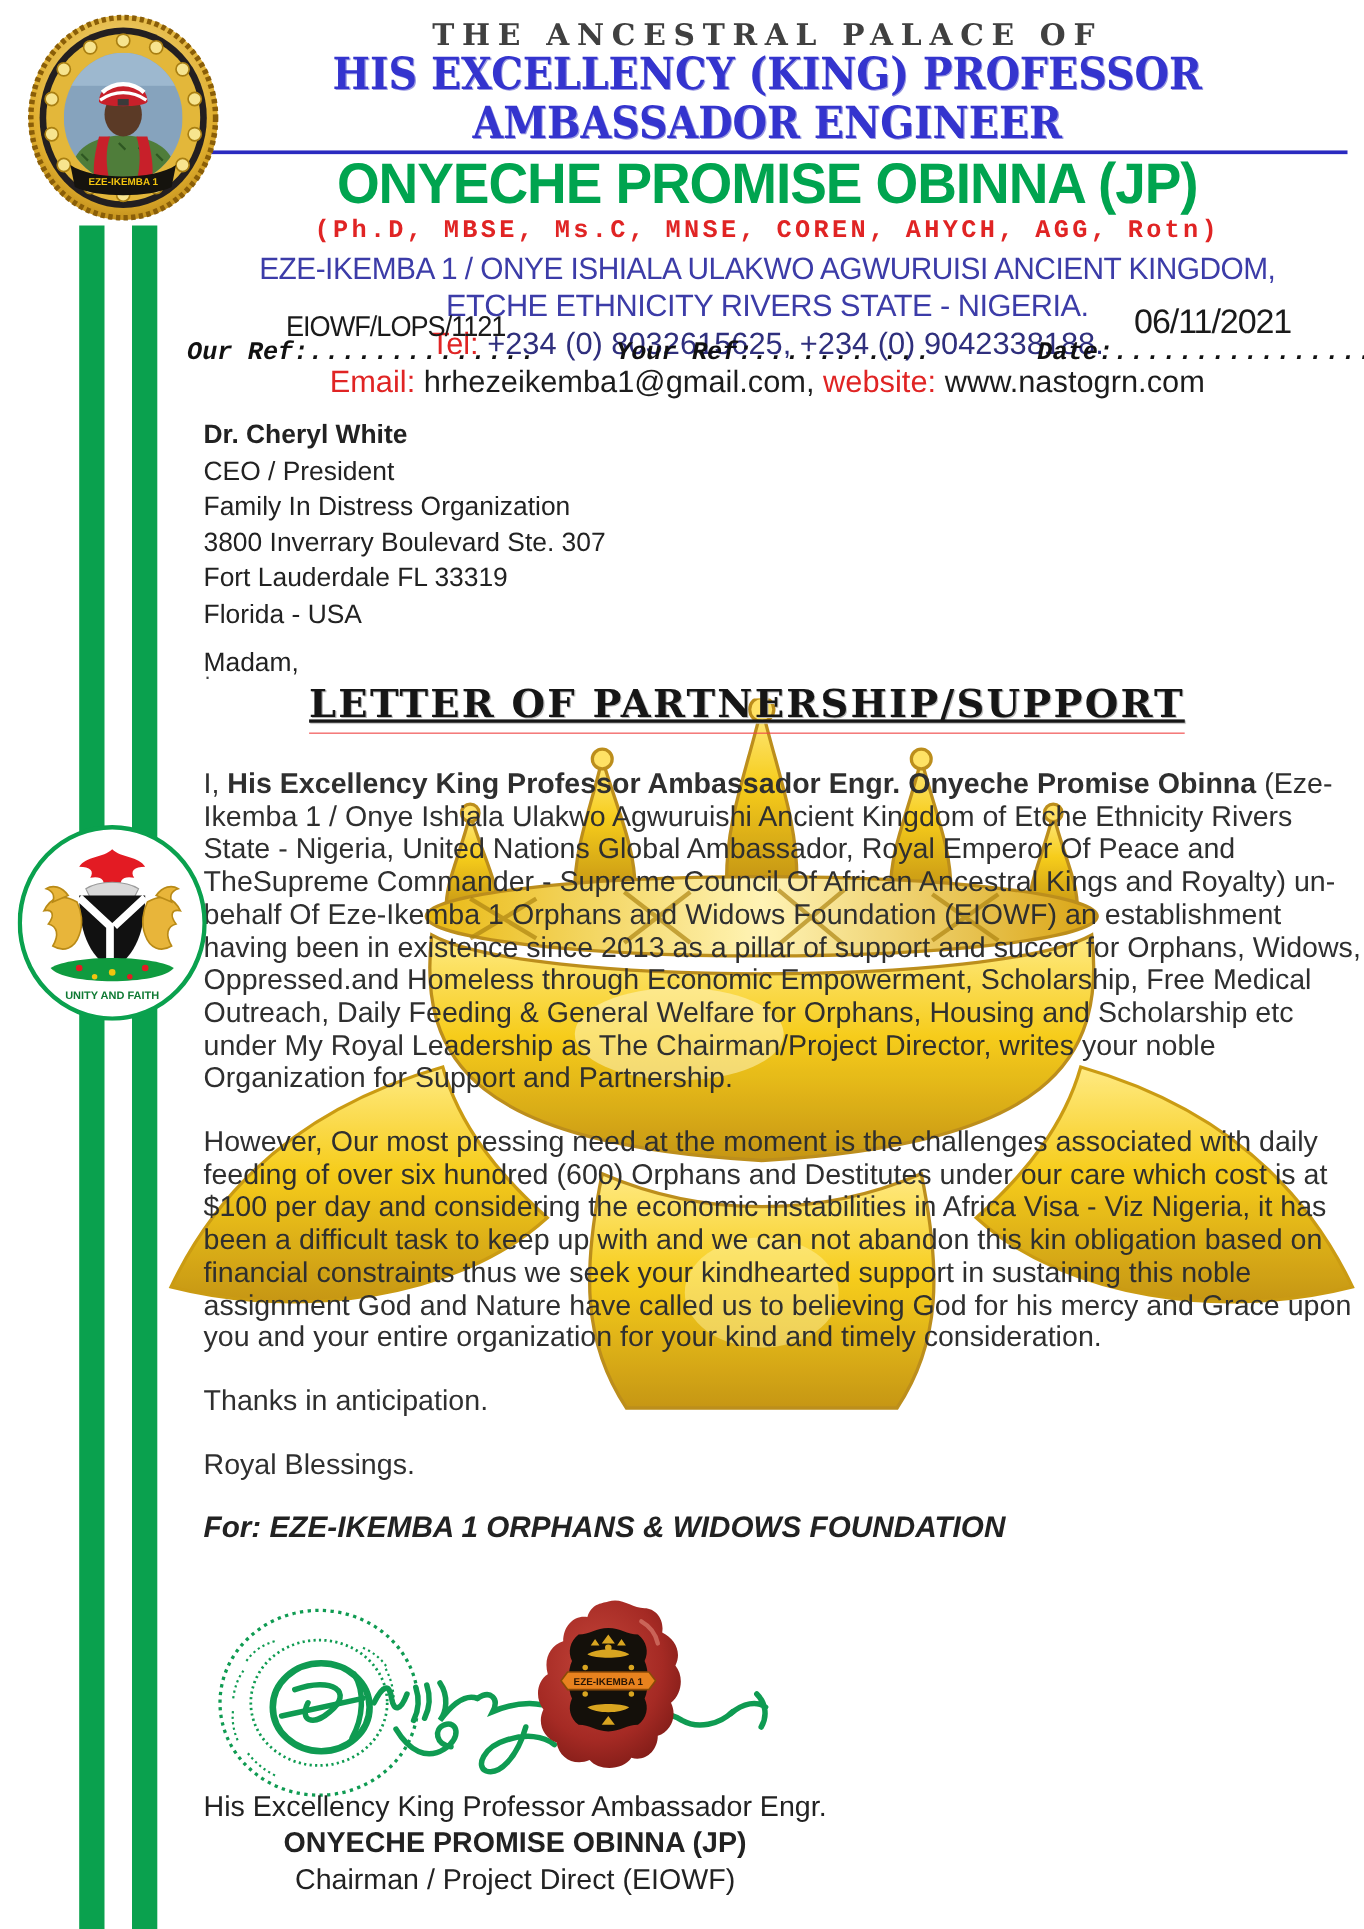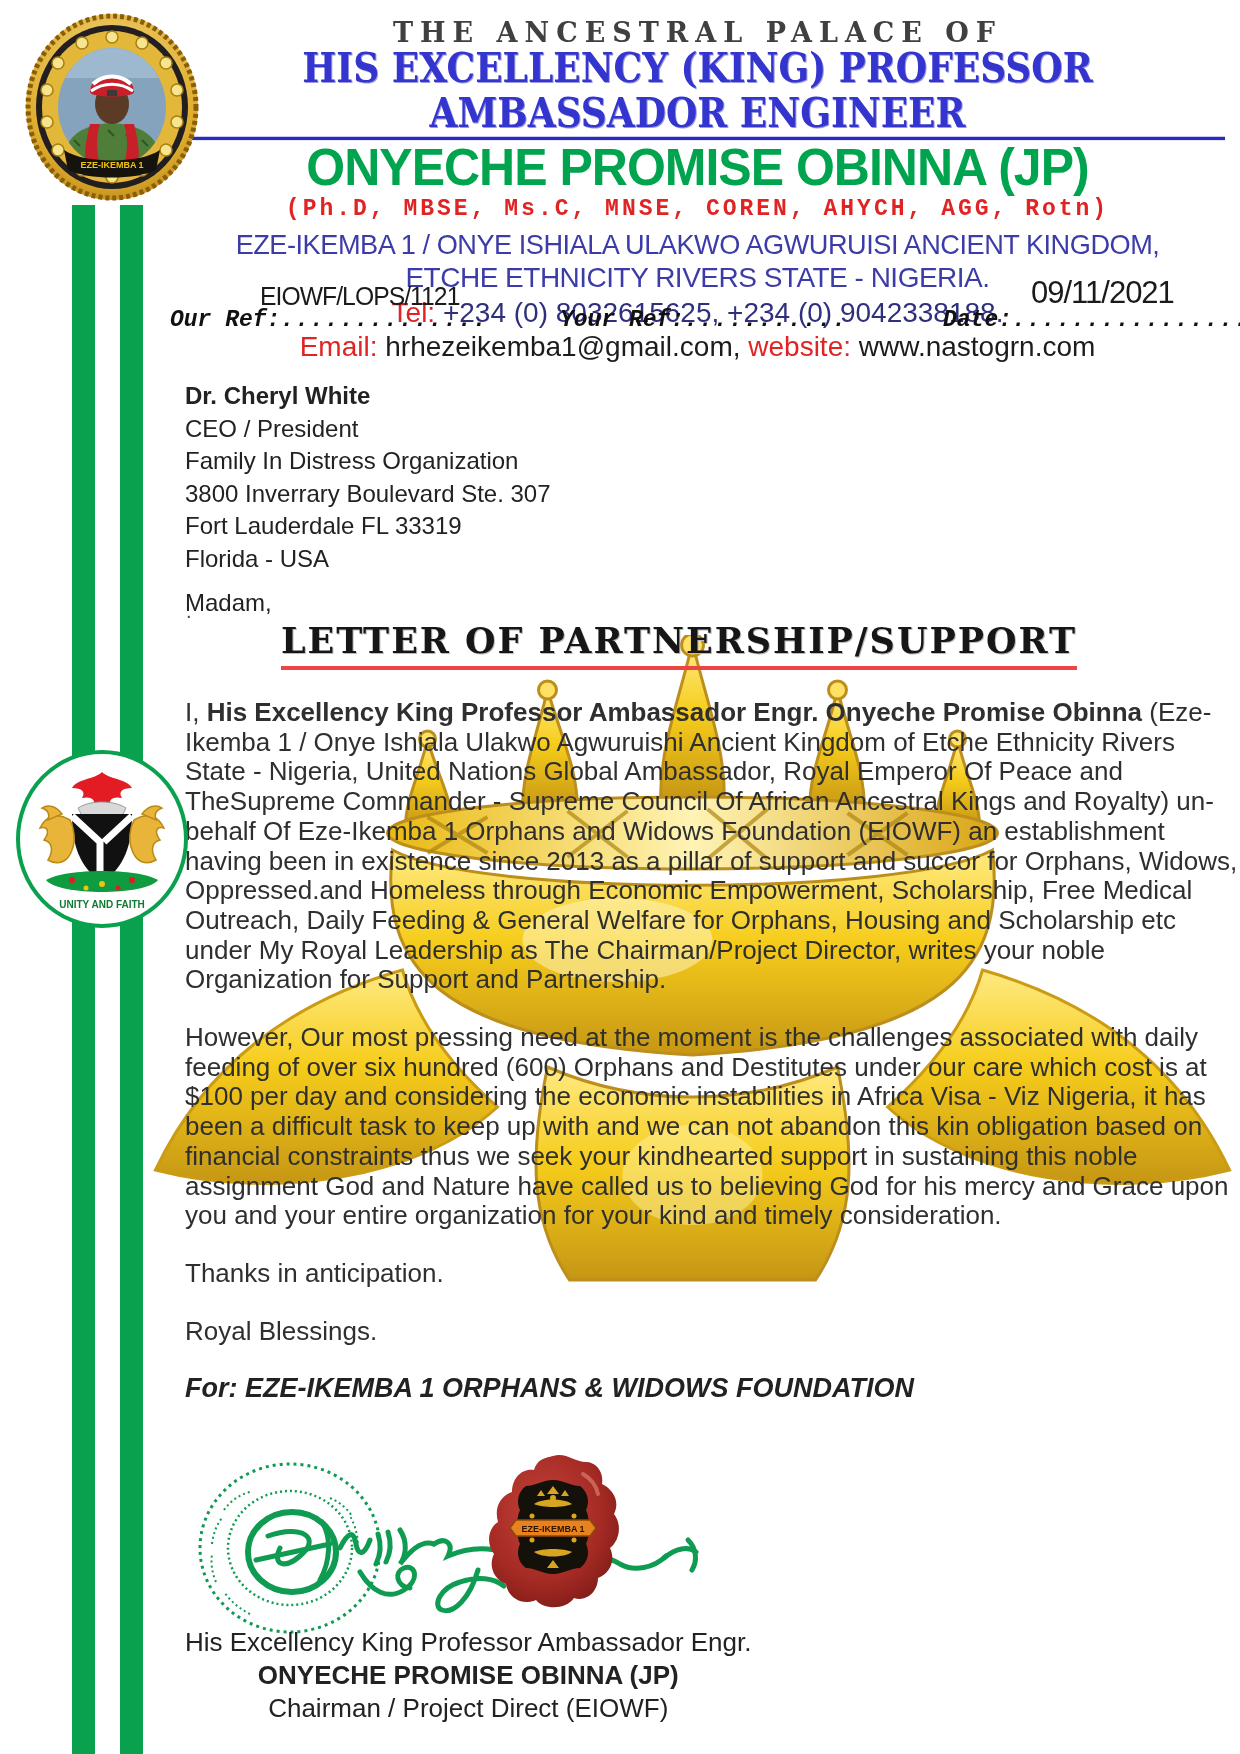--- a/index.html
+++ b/index.html
@@ -36,22 +36,22 @@
   .ourref-val{left:90px;top:-26px;font-size:26px;letter-spacing:-1px;transform:scaleX(0.95);transform-origin:left;}
   .date-val{left:88px;top:-32px;font-size:31px;letter-spacing:-1px;}
 
   
   .recipient{position:absolute;left:185px;top:352px;font-size:24px;line-height:32.5px;color:#222;z-index:4;margin-top:28px;}
   .recipient .b{font-weight:bold;}
   .salutation{margin-top:12px;}
 
   
   .title{position:absolute;left:281px;top:620px;z-index:4;font-family:"DejaVu Serif",serif;font-weight:bold;
-         font-size:35px;letter-spacing:2px;color:#161616;border-bottom:4px solid #ef4444;padding-bottom:5px;
-         text-shadow:1px 1px 0 #bbb;}
+         font-size:35px;letter-spacing:2px;color:#161616;border-bottom:1px solid #ef4444;padding-bottom:5px;
+         text-shadow:1px 1px 0 #bbb;text-decoration:underline;}
 
   
   .stray{position:absolute;left:186px;top:600px;font-size:20px;color:#444;z-index:4;}
   .bodytext{position:absolute;left:185px;top:698px;width:1056px;font-size:26px;line-height:29.7px;
             color:#2f2f2f;z-index:4;}
   .bodytext p{margin:0 0 28px 0;}
   .bodytext .b{font-weight:bold;}
   .thanks{margin-top:32px;}
   .blessings{margin-top:30px;}
   .forline{margin-top:24px;font-weight:bold;font-style:italic;font-size:27px;color:#222;}
@@ -183,21 +183,21 @@
 
   <div class="refitem" style="left:170px;">
     <span>Our Ref:</span><span class="dots">..............</span>
     <span class="refval ourref-val">EIOWF/LOPS/1121</span>
   </div>
   <div class="refitem" style="left:560px;">
     <span>Your Ref:</span><span class="dots">...........</span>
   </div>
   <div class="refitem" style="left:943px;">
     <span>Date:</span><span class="dots">................</span>
-    <span class="refval date-val">09/11/2021</span>
+    <span class="refval date-val">06/11/2021</span>
   </div>
 
   <div class="recipient">
     <div class="b">Dr. Cheryl White</div>
     <div>CEO / President</div>
     <div>Family In Distress Organization</div>
     <div>3800 Inverrary Boulevard Ste. 307</div>
     <div>Fort Lauderdale FL 33319</div>
     <div>Florida - USA</div>
     <div class="salutation">Madam,</div>

